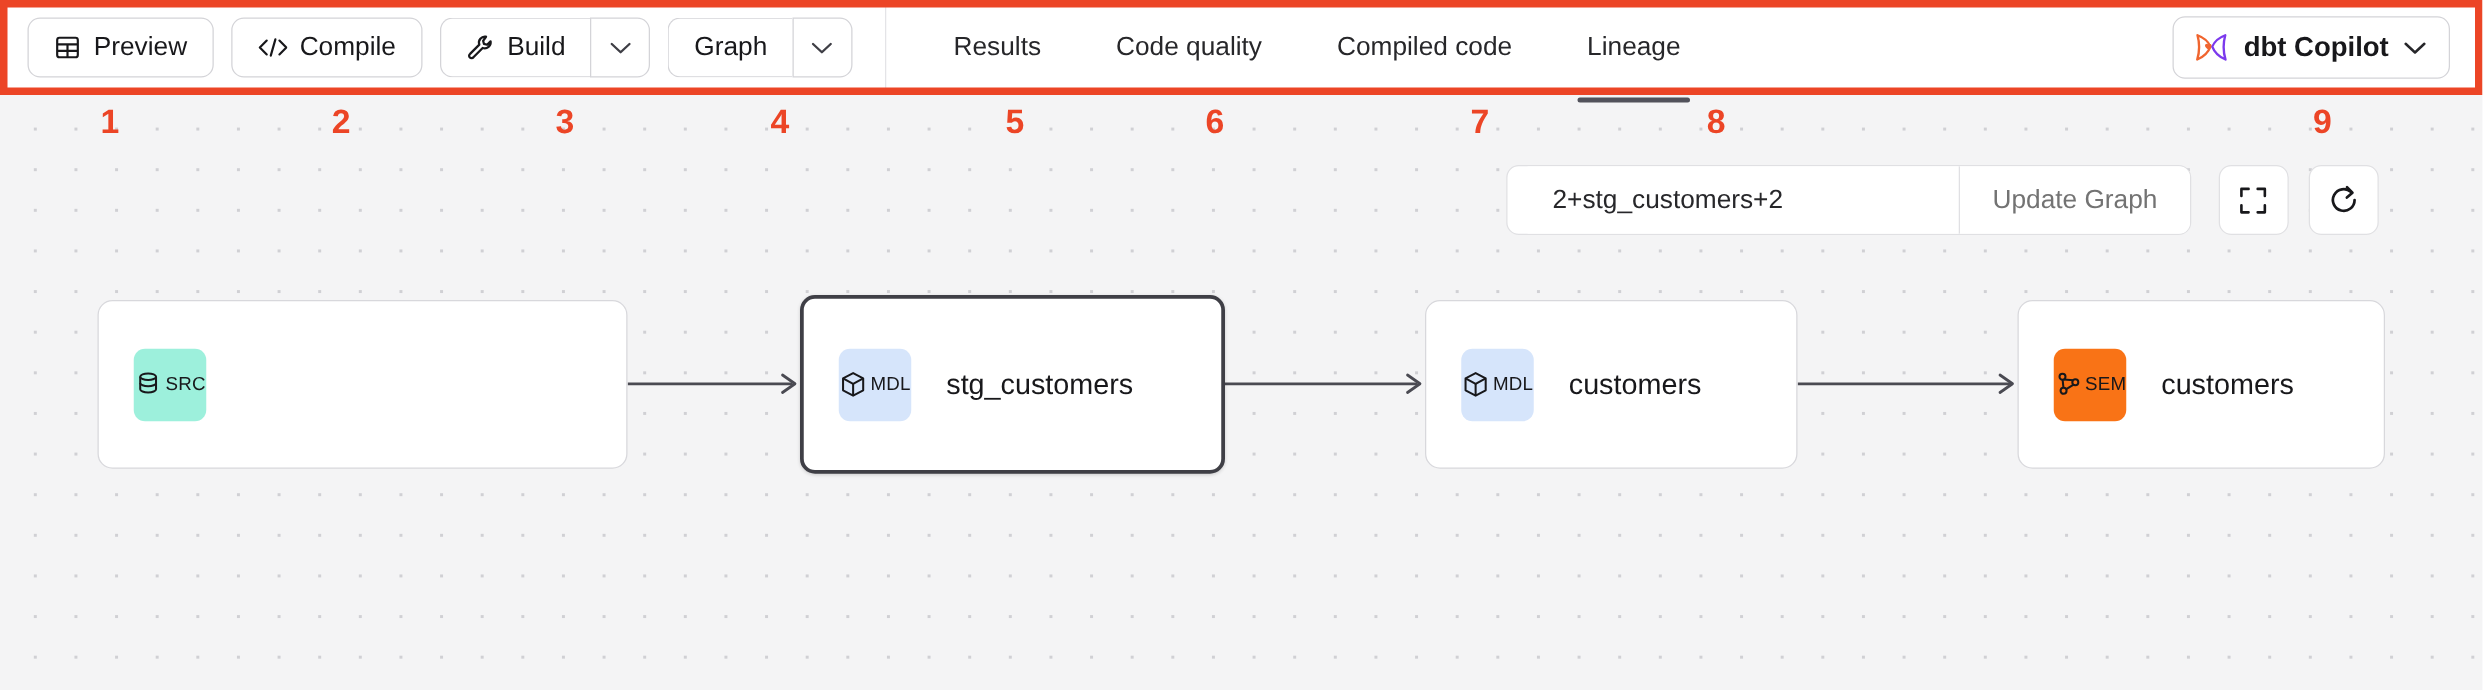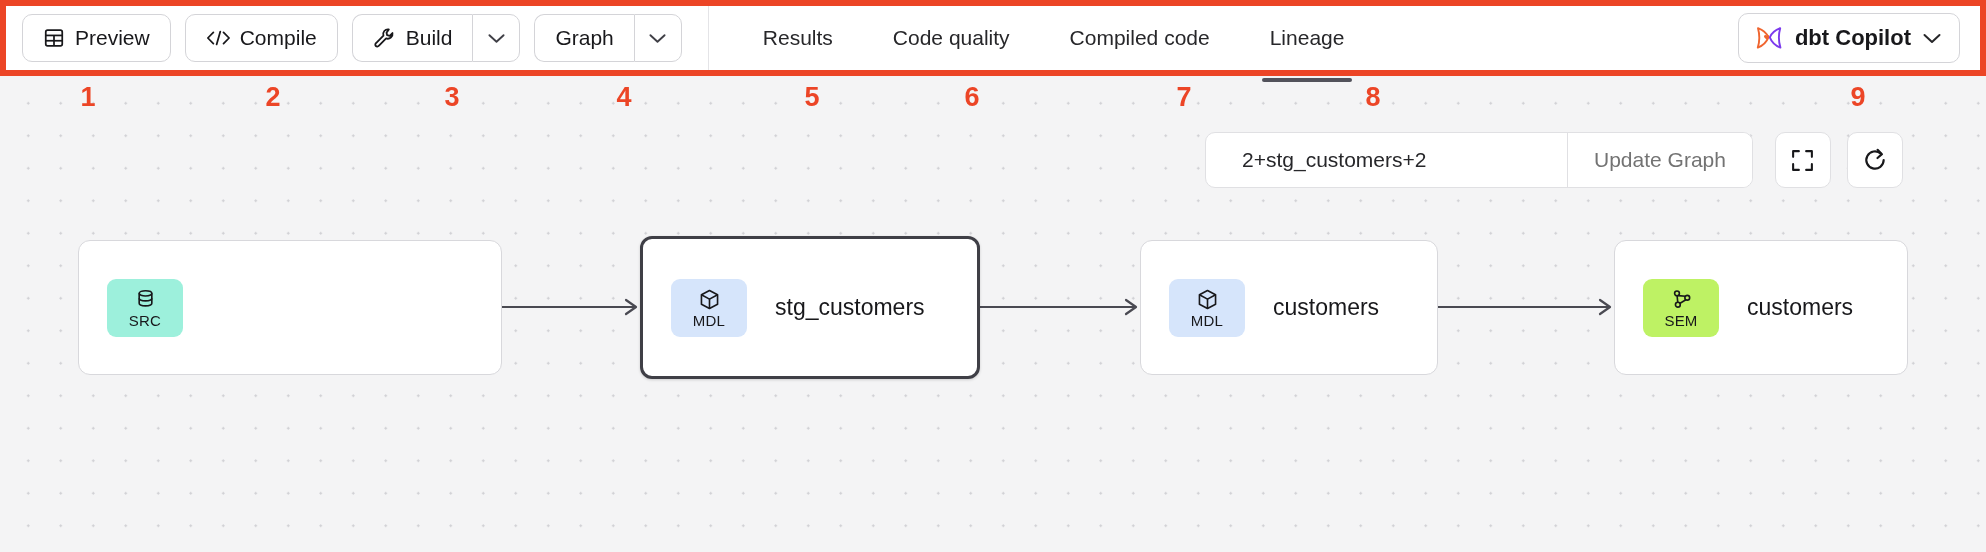--- a/index.html
+++ b/index.html
@@ -218,24 +218,24 @@
     border: 1.5px solid #d8d8dc;
     border-radius: 12px;
     padding-left: 28px;
     gap: 28px;
   }
   .node.selected {
     border: 3px solid #3f3f46;
     box-shadow: 0 1px 3px rgba(0,0,0,.16);
   }
   .badge {
-    width: 76px; height: 58px;
+    width: 58px; height: 58px;
     border-radius: 9px;
     display: flex;
-    flex-direction: column;
+    flex-direction: row;
     align-items: center;
     justify-content: center;
     gap: 2px;
     flex: none;
   }
   .badge-label {
     font-size: 15px;
     font-weight: 500;
     color: #18181b;
     letter-spacing: .2px;
@@ -427,21 +427,21 @@
             <path d="M3.6 7 12 11.6 20.4 7"></path>
             <path d="M12 11.6v9.8"></path>
           </svg>
         </span>
         <span class="badge-label">MDL</span>
       </div>
       <div class="node-label">customers</div>
     </div>
 
     <div class="node" style="left:1614px; top:164px; width:294px; height:135px;">
-      <div class="badge" style="background:#bef264;">
+      <div class="badge" style="background:#f97316;">
         <span class="icon">
           <svg width="23" height="23" viewBox="0 0 24 24" fill="none" stroke="#18181b" stroke-width="1.7">
             <circle cx="7.3" cy="5.6" r="2.5"></circle>
             <circle cx="18" cy="10.2" r="2.5"></circle>
             <circle cx="8.2" cy="17.4" r="2.5"></circle>
             <line x1="8.4" y1="7.9" x2="16.4" y2="8.6"></line>
             <line x1="16.6" y1="12.3" x2="10.1" y2="16.1"></line>
             <line x1="7.4" y1="8.1" x2="8.1" y2="14.9"></line>
           </svg>
         </span>

